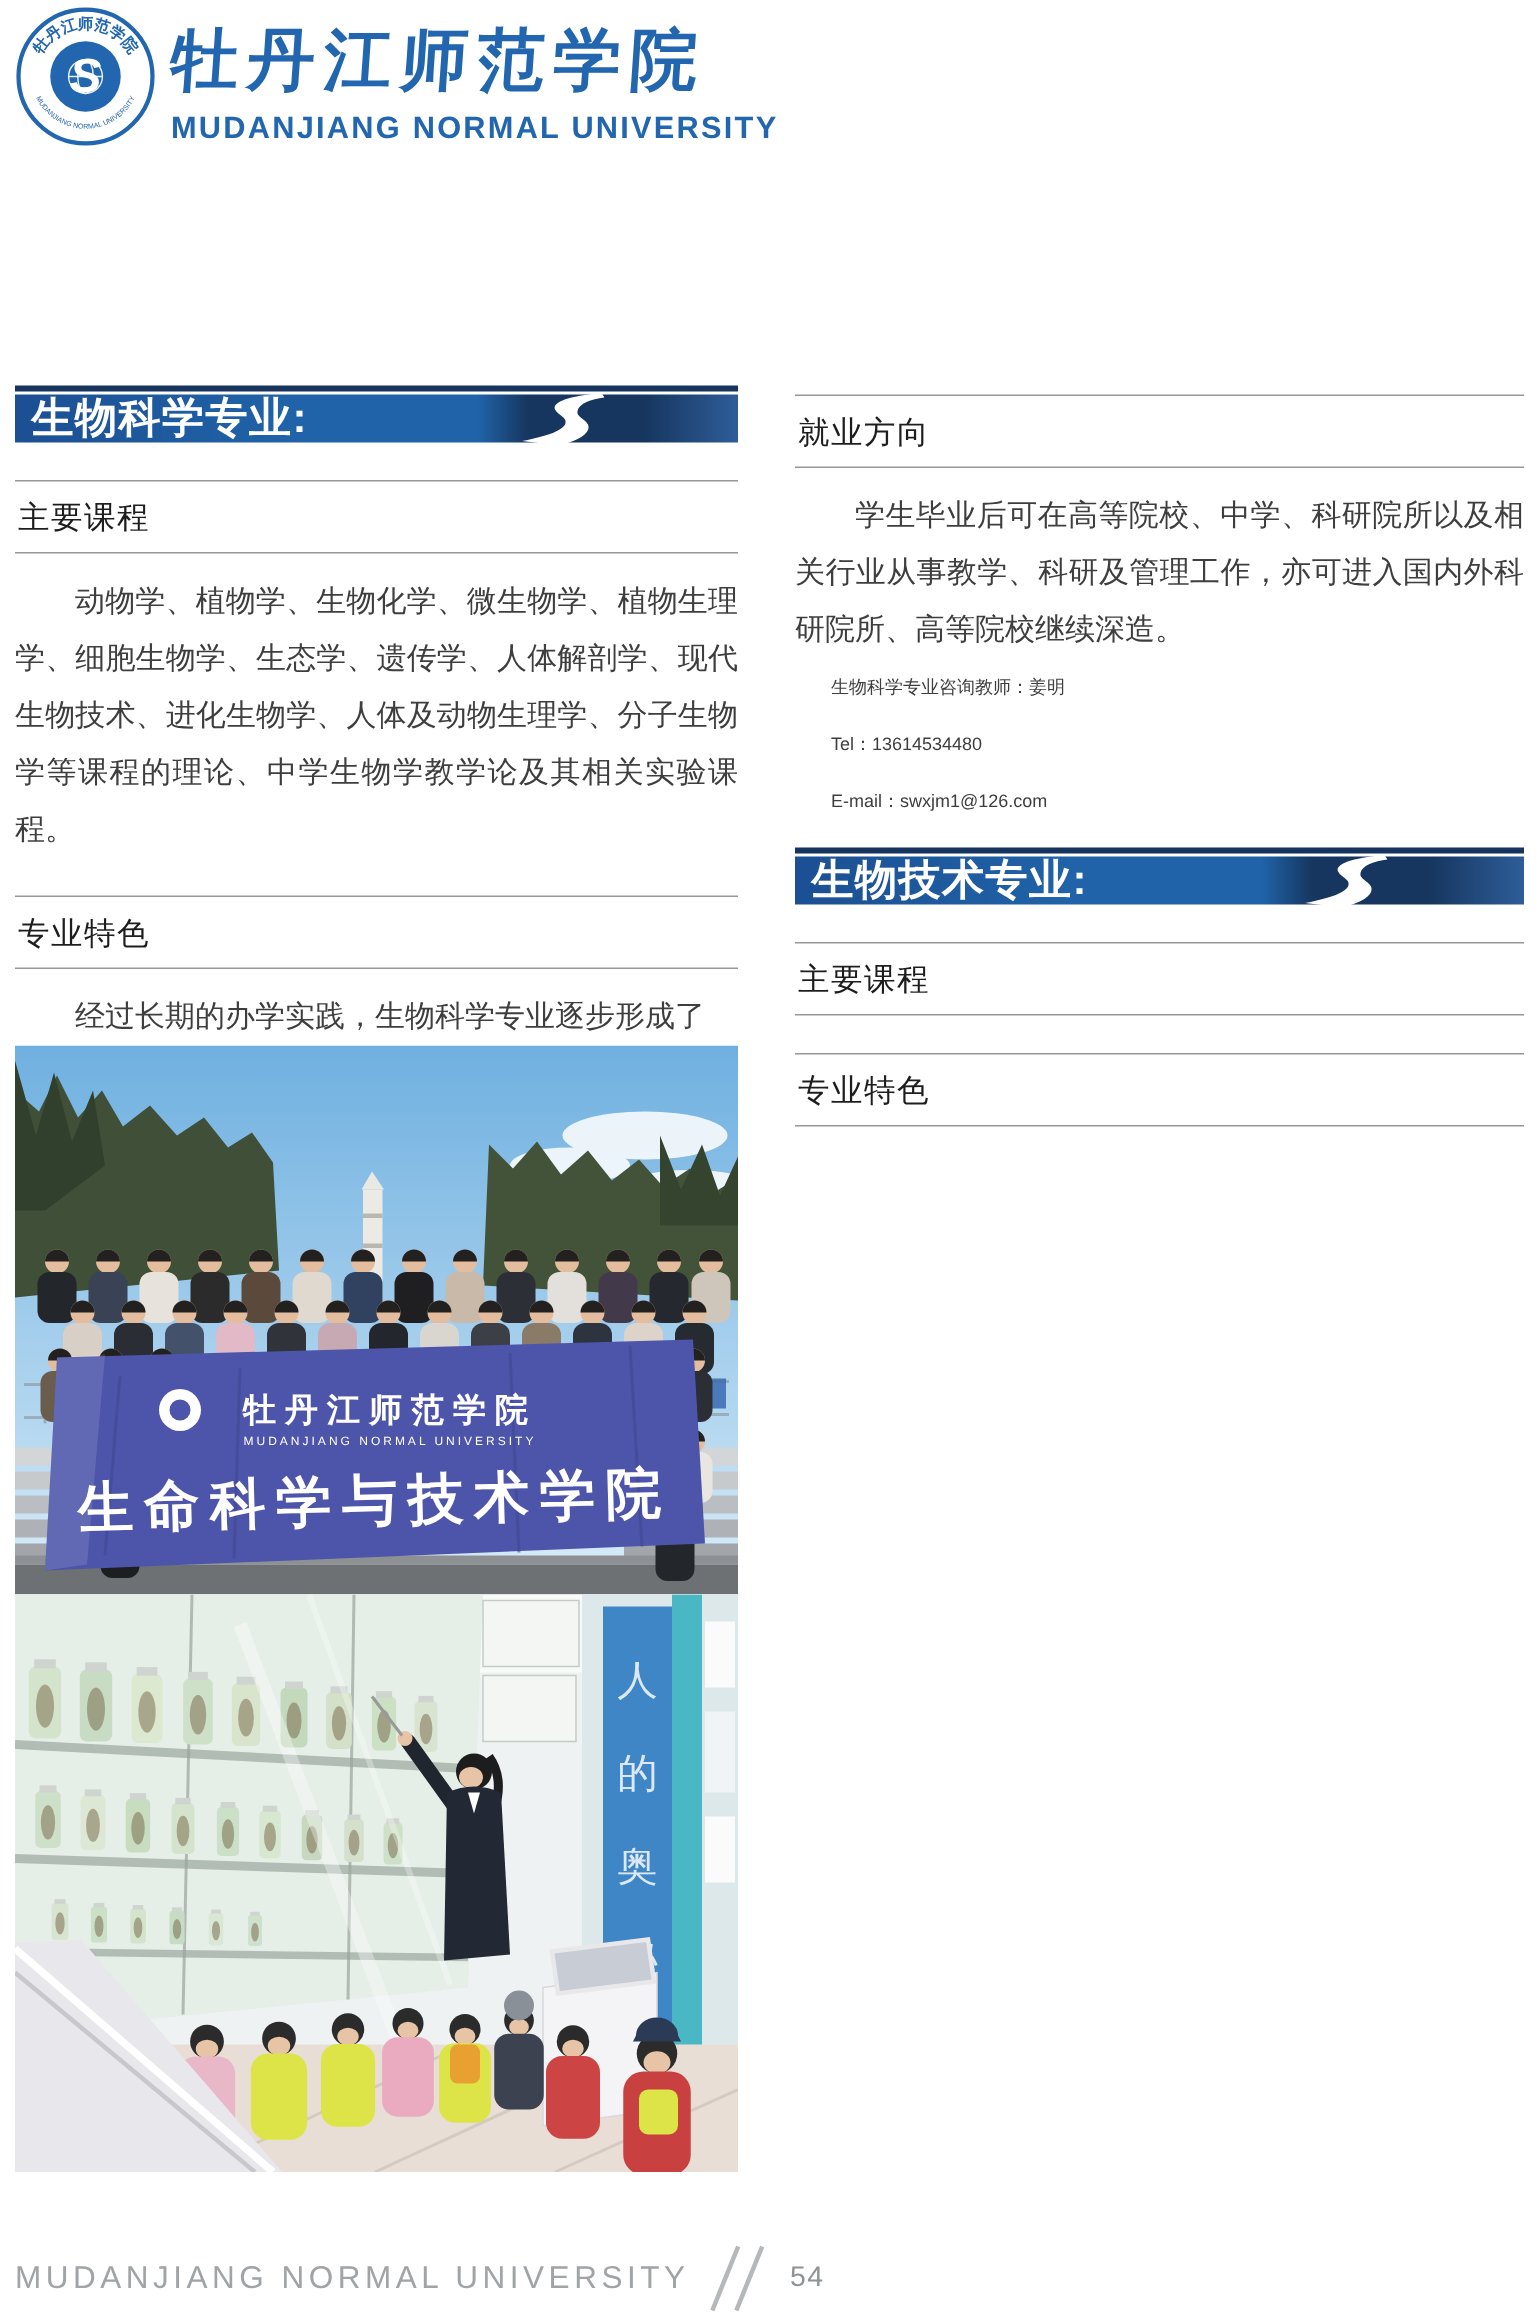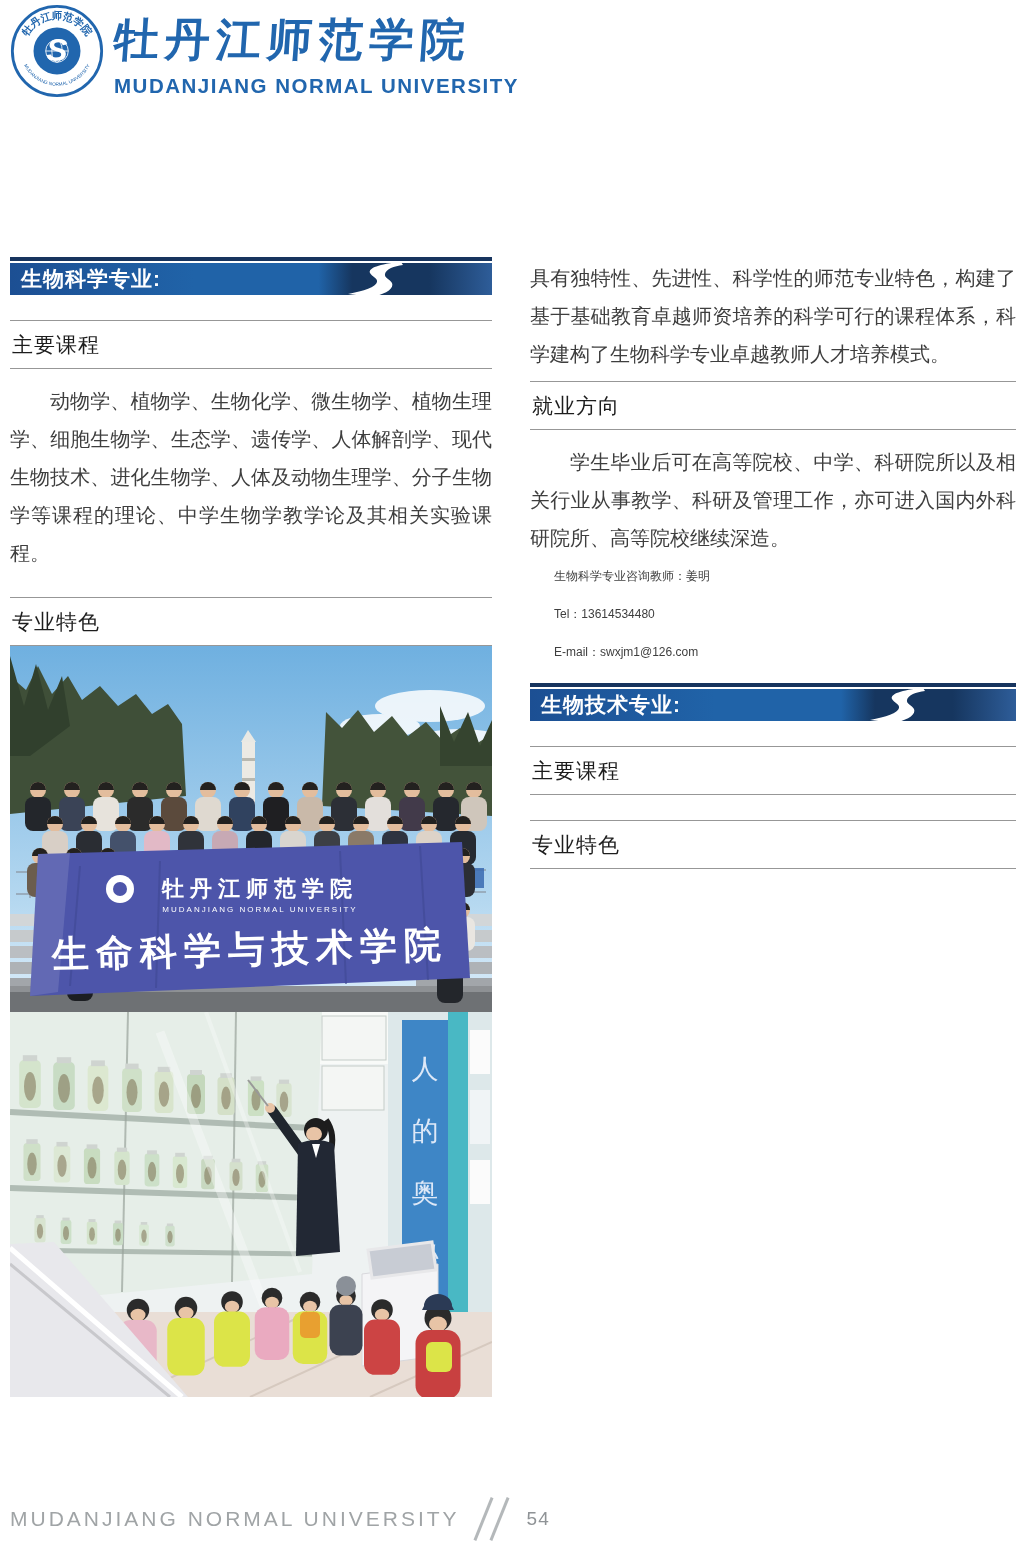--- a/index.html
+++ b/index.html
@@ -18,21 +18,21 @@
   
   .col { position:absolute; top:255px; }
   .col-left  { left:10px;  width:482px; }
   .col-right { left:530px; width:486px; }
 
   
   .major-bar { margin-top:2px; }
   .major-bar .topline { height:4px; background:#17345e; margin-bottom:2px; }
   .major-bar .band { position:relative; height:32px; display:flex; align-items:center; padding-left:11px;
       background:linear-gradient(90deg,#1c4f93 0%,#2063a8 38%,#2063a8 64%,#16365f 71%,#16365f 87%,#2e5d99 100%); }
-  .band .label { color:#fff; font-weight:bold; font-size:21px; letter-spacing:1px; }
+  .band .label { color:#fff; font-weight:bold; font-size:28px; letter-spacing:1px; }
   .band .swoosh { position:absolute; left:69%; top:-3px; width:60px; height:38px; }
 
   
   .sec { border-top:1px solid #979797; border-bottom:1px solid #979797; padding:10px 2px 9px;
          font-size:21px; font-weight:normal; color:#1d1d1d; margin-top:25px; letter-spacing:1px; }
   .sec.mt-sm { margin-top:8px; }
 
   
   .para { font-size:20px; line-height:38px; color:#3e3e3e; text-align:justify; margin-top:13px; }
   .para.flush { margin-top:4px; }
@@ -93,20 +93,21 @@
         <svg class="swoosh" viewBox="0 0 60 38" aria-hidden="true">
           <path fill="#ffffff" d="M58 2 C36 4 25 8 27 13 C29 17 35 18 34 22 C33 27 21 31 5 34 L30 37 C45 33 51 28 49 23 C47 19 41 18 42 14 C43 9 51 6 60 5 Z"></path>
         </svg>
       </div>
     </div>
 
     <div class="sec">主要课程</div>
     <p class="para indent">动物学、植物学、生物化学、微生物学、植物生理学、细胞生物学、生态学、遗传学、人体解剖学、现代生物技术、进化生物学、人体及动物生理学、分子生物学等课程的理论、中学生物学教学论及其相关实验课程。</p>
 
     <div class="sec">专业特色</div>
+    <p class="para indent">经过长期的办学实践，生物科学专业逐步形成了</p>
 
     <figure class="photo photo1">
       <svg width="482" height="366" viewBox="0 0 482 366" preserveAspectRatio="none">
         <defs>
           <linearGradient id="sky" x1="0" y1="0" x2="0" y2="1">
             <stop offset="0" stop-color="#6fb0e0"></stop>
               <stop offset="0.7" stop-color="#b5d8f0"></stop>
               <stop offset="1" stop-color="#ddeefa"></stop>
           </linearGradient>
           <g id="pers">
@@ -318,21 +319,20 @@
           <polygon points="0,232 44,230 178,385 0,385" fill="#e8e8ec"></polygon>
           <line x1="0" y1="236" x2="172" y2="385" stroke="#ffffff" stroke-width="5"></line>
           <line x1="0" y1="252" x2="160" y2="385" stroke="#c8c8cc" stroke-width="3"></line>
         </g>
       </svg>
     </figure>
   </div>
 
   <div class="col col-right">
 
-    <p class="para flush">具有独特性、先进性、科学性的师范专业特色，构建了基于基础教育卓越师资培养的科学可行的课程体系，科学建构了生物科学专业卓越教师人才培养模式。</p>
 
     <div class="sec mt-sm">就业方向</div>
     <p class="para indent">学生毕业后可在高等院校、中学、科研院所以及相关行业从事教学、科研及管理工作，亦可进入国内外科研院所、高等院校继续深造。</p>
 
     <p class="contact">生物科学专业咨询教师：姜明</p>
     <p class="contact">Tel：13614534480</p>
     <p class="contact">E-mail：swxjm1@126.com</p>
 
     <div class="major-bar" style="margin-top:12px">
       <div class="topline"></div>

